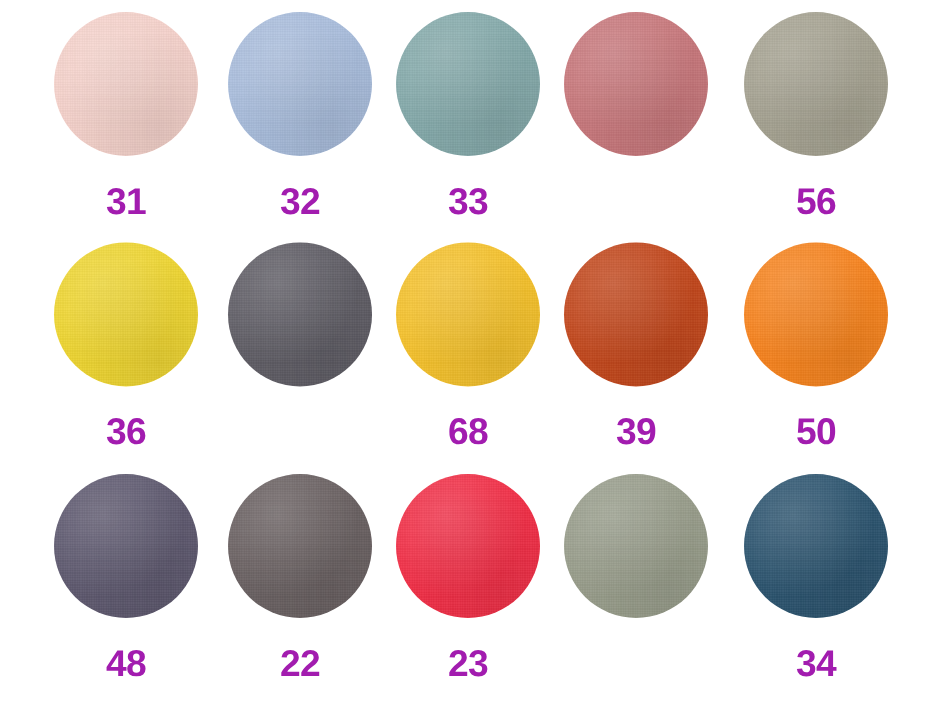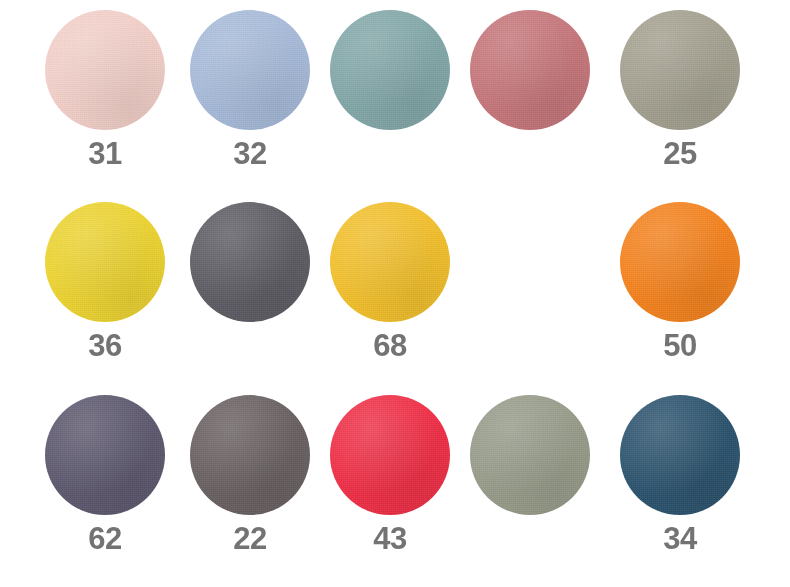--- a/index.html
+++ b/index.html
@@ -73,75 +73,80 @@
         rgba(255,255,255,0.045) 1px,
         rgba(0,0,0,0.03) 1px,
         rgba(0,0,0,0.03) 2px);
     opacity: 0.5;
     pointer-events: none;
   }
 
   .swatch-label {
     font-size: 31px;
     font-weight: bold;
-    color: #737373;
+    color: #a21caf;
     letter-spacing: -0.5px;
     line-height: 1;
-    margin-top: 8px;
+    margin-top: 22px;
     font-family: "Liberation Sans", sans-serif;
   }
 </style>
 </head>
 <body>
 
 <div id="swatch-grid">
     <div class="swatch-cell" style="left: 30px; top: 10px;">
       <div class="swatch-disc" title="soft blush pink" style="background-color: rgb(245, 210, 203);"></div>
       <div class="swatch-label">31</div>
     </div>
     <div class="swatch-cell" style="left: 175px; top: 10px;">
       <div class="swatch-disc" title="light periwinkle blue" style="background-color: rgb(169, 189, 220);"></div>
       <div class="swatch-label">32</div>
     </div>
     <div class="swatch-cell" style="left: 315px; top: 10px;">
       <div class="swatch-disc" title="muted teal" style="background-color: rgb(133, 170, 171);"></div>
+      <div class="swatch-label">33</div>
     </div>
     <div class="swatch-cell" style="left: 455px; top: 10px;">
       <div class="swatch-disc" title="dusty rose" style="background-color: rgb(200, 120, 124);"></div>
     </div>
     <div class="swatch-cell" style="left: 605px; top: 10px;">
       <div class="swatch-disc" title="warm taupe grey" style="background-color: rgb(166, 163, 146);"></div>
-      <div class="swatch-label">25</div>
+      <div class="swatch-label">56</div>
     </div>
     <div class="swatch-cell" style="left: 30px; top: 202px;">
       <div class="swatch-disc" title="lemon yellow" style="background-color: rgb(239, 214, 50);"></div>
       <div class="swatch-label">36</div>
     </div>
     <div class="swatch-cell" style="left: 175px; top: 202px;">
       <div class="swatch-disc" title="slate grey" style="background-color: rgb(96, 94, 102);"></div>
     </div>
     <div class="swatch-cell" style="left: 315px; top: 202px;">
       <div class="swatch-disc" title="amber gold" style="background-color: rgb(245, 194, 45);"></div>
       <div class="swatch-label">68</div>
     </div>
+    <div class="swatch-cell" style="left: 455px; top: 202px;">
+      <div class="swatch-disc" title="burnt rust orange" style="background-color: rgb(195, 72, 29);"></div>
+      <div class="swatch-label">39</div>
+    </div>
     <div class="swatch-cell" style="left: 605px; top: 202px;">
       <div class="swatch-disc" title="vivid orange" style="background-color: rgb(247, 132, 31);"></div>
       <div class="swatch-label">50</div>
     </div>
     <div class="swatch-cell" style="left: 30px; top: 395px;">
       <div class="swatch-disc" title="violet grey" style="background-color: rgb(95, 90, 112);"></div>
-      <div class="swatch-label">62</div>
+      <div class="swatch-label">48</div>
     </div>
     <div class="swatch-cell" style="left: 175px; top: 395px;">
       <div class="swatch-disc" title="warm charcoal taupe" style="background-color: rgb(107, 98, 99);"></div>
       <div class="swatch-label">22</div>
     </div>
     <div class="swatch-cell" style="left: 315px; top: 395px;">
       <div class="swatch-disc" title="bright crimson red" style="background-color: rgb(242, 48, 72);"></div>
-      <div class="swatch-label">43</div>
+      <div class="swatch-label">23</div>
     </div>
     <div class="swatch-cell" style="left: 455px; top: 395px;">
       <div class="swatch-disc" title="sage olive grey" style="background-color: rgb(153, 158, 140);"></div>
     </div>
     <div class="swatch-cell" style="left: 605px; top: 395px;">
       <div class="swatch-disc" title="deep petrol blue" style="background-color: rgb(45, 85, 112);"></div>
       <div class="swatch-label">34</div>
     </div>
   </div>
 

